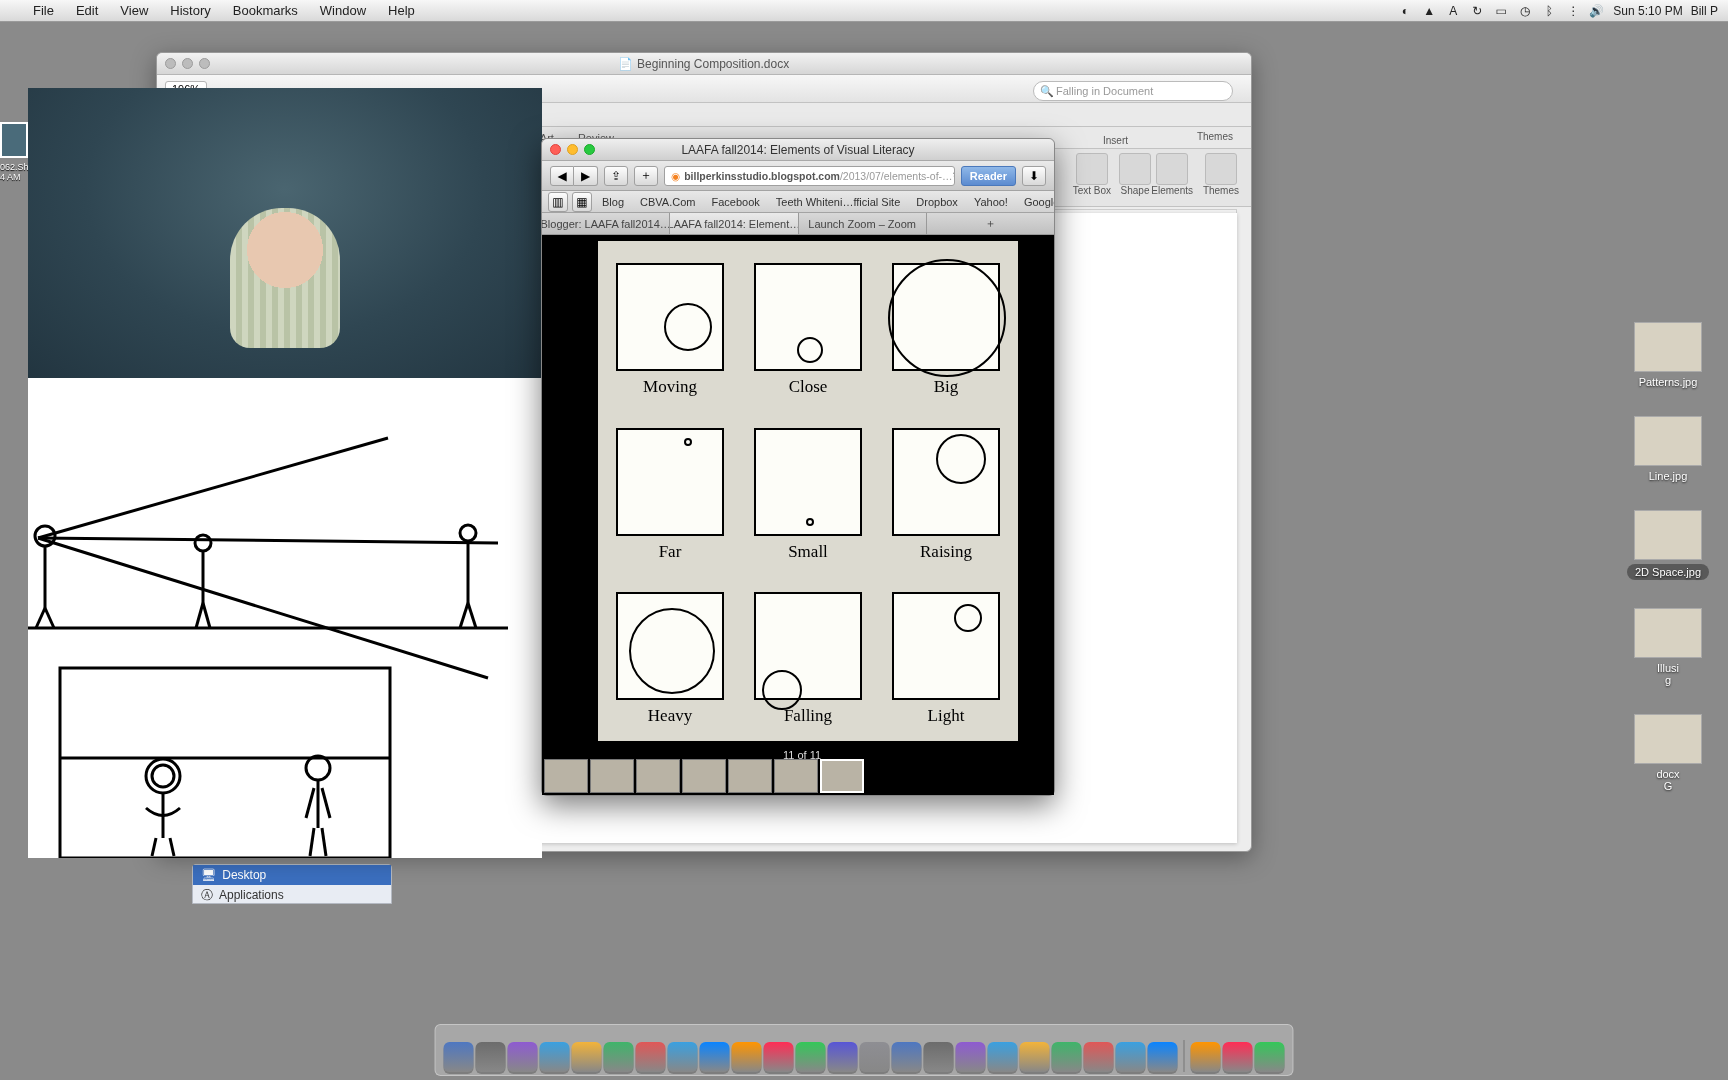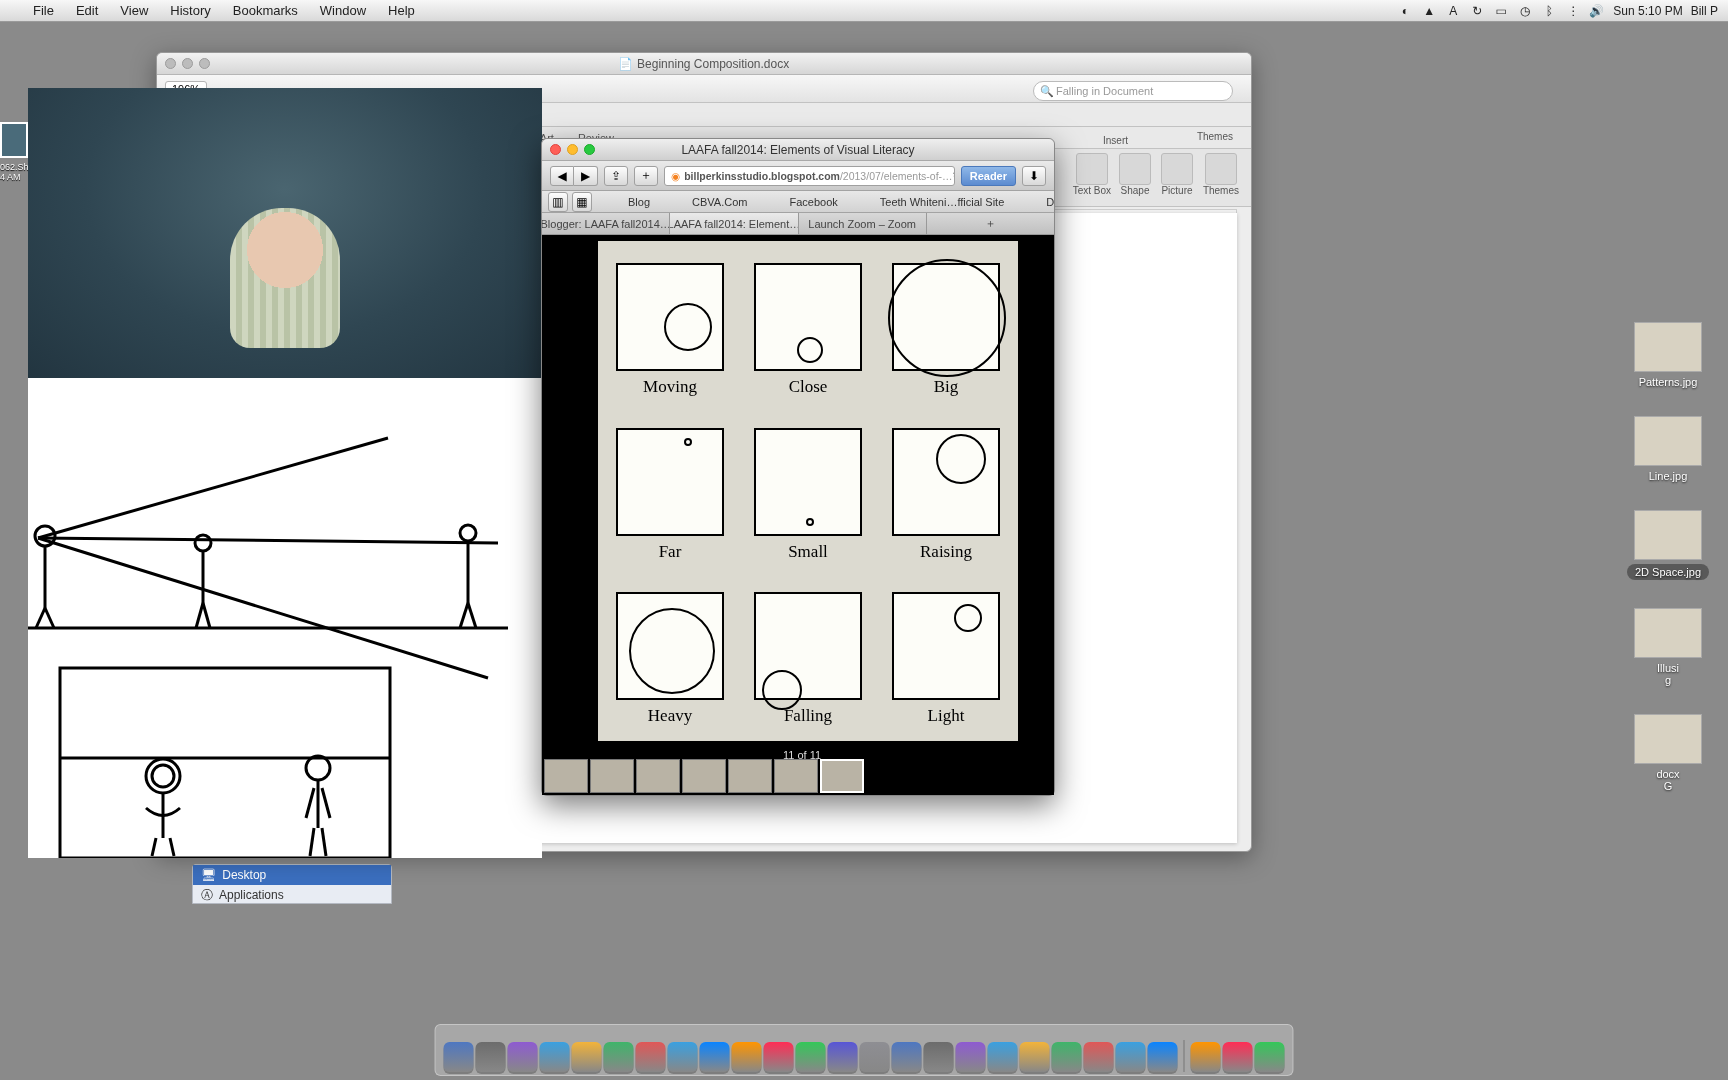--- a/index.html
+++ b/index.html
@@ -71,21 +71,21 @@
   .safari .traffic .g { background: #28c940; border-color: #1aab29; }
   .safari .toolbar { height: 30px; background: linear-gradient(#eaeaea,#cacaca); border-bottom: 1px solid #a3a3a3; display: flex; align-items: center; gap: 6px; padding: 0 8px; font-size: 11px; }
   .safari .seg { display: inline-flex; }
   .safari .btn { min-width: 24px; height: 20px; background: linear-gradient(#fdfdfd,#d9d9d9); border: 1px solid #a0a0a0; border-radius: 3px; display: inline-flex; align-items: center; justify-content: center; font-size: 12px; }
   .safari .seg .btn:first-child { border-radius: 3px 0 0 3px; }
   .safari .seg .btn:last-child { border-radius: 0 3px 3px 0; border-left: none; }
   .safari .url { flex: 1; height: 20px; background: #fff; border: 1px solid #a0a0a0; border-radius: 3px; display: flex; align-items: center; padding: 0 6px; font-size: 10.5px; color: #555; overflow: hidden; white-space: nowrap; }
   .safari .url .fav { color: #f58220; margin-right: 4px; }
   .safari .reader { height: 20px; background: linear-gradient(#8fb8e8,#5b8bd0); border: 1px solid #4a78bb; color: #fff; border-radius: 3px; padding: 0 8px; display: flex; align-items: center; font-weight: bold; font-size: 11px; }
   .safari .bookbar { height: 22px; background: linear-gradient(#e8e8e8,#d2d2d2); border-bottom: 1px solid #a3a3a3; display: flex; align-items: center; padding: 0 6px; font-size: 11px; gap: 4px; overflow: hidden; white-space: nowrap; }
-  .safari .bookbar .bk { padding: 0 6px; color: #333; margin-left: 26px; }
+  .safari .bookbar .bk { padding: 0 6px; color: #333; }
   .safari .tabbar { height: 22px; background: linear-gradient(#d5d5d5,#bdbdbd); border-bottom: 1px solid #999; display: flex; font-size: 11px; }
   .safari .tabbar .tab { flex: 1; border-right: 1px solid #999; display: flex; align-items: center; justify-content: center; padding: 0 8px; background: linear-gradient(#d8d8d8,#c0c0c0); color: #444; overflow: hidden; white-space: nowrap; }
   .safari .tabbar .tab.active { background: linear-gradient(#eaeaea,#d0d0d0); }
   .safari .tabbar .plus { width: 26px; display: flex; align-items: center; justify-content: center; border: none; }
   .safari .content { position: absolute; top: 96px; left: 0; right: 0; bottom: 0; background: #000; overflow: hidden; }
   .safari .lightbox { position: absolute; left: 56px; top: 6px; width: 420px; height: 500px; background: #dcdad0; display: grid; grid-template-columns: repeat(3, 1fr); grid-auto-rows: 1fr; gap: 30px 30px; padding: 22px 18px 14px; }
   .cell { display: flex; flex-direction: column; align-items: center; }
   .cell .sq { width: 108px; height: 108px; background: #fdfdf8; border: 2px solid #000; position: relative; }
   .cell .cap { margin-top: 6px; font-family: "Times New Roman", serif; font-size: 17px; }
   .circ { position: absolute; border: 2px solid #000; border-radius: 50%; background: transparent; }
@@ -205,21 +205,21 @@
       <div class="grp" style="right:140px">
           <div class="ic"></div>
           <span>Text Box</span>
         </div>
       <div class="grp" style="right:100px">
           <div class="ic"></div>
           <span>Shape</span>
         </div>
       <div class="grp" style="right:58px">
           <div class="ic"></div>
-          <span>Picture</span>
+          <span>Elements</span>
         </div>
       <div class="grp" style="right:12px">
           <div class="ic"></div>
           <span>Themes</span>
         </div>
       <span style="position:absolute; right:18px; top:-18px; font-size:10px; color:#555">Themes</span>
     </div>
     <div class="ruler"></div>
     <div class="page"></div>
   </div>

